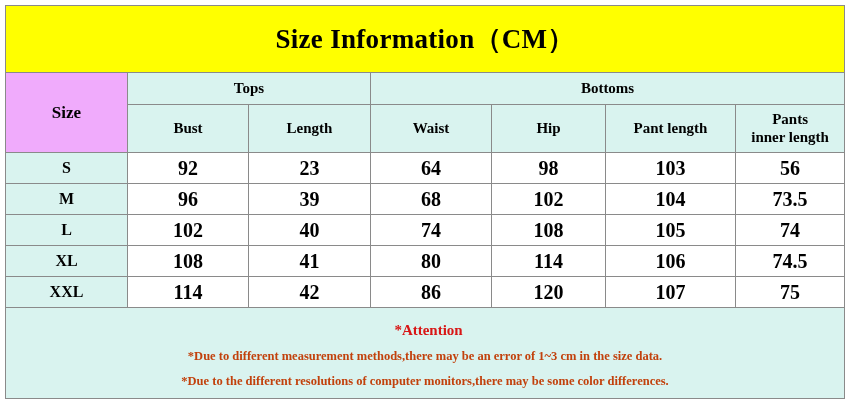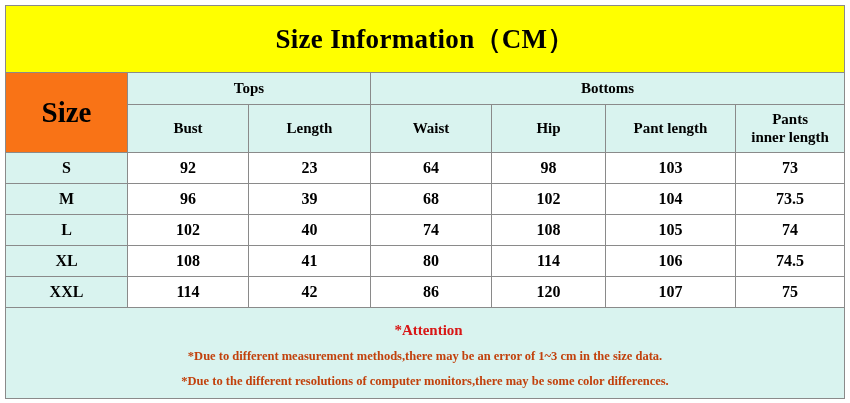--- a/index.html
+++ b/index.html
@@ -50,34 +50,34 @@
     line-height: 1;
   }
   
   .hdr {
     background: #d9f3ef;
     font-size: 15px;
     height: 31px;
   }
   .hdr-group { height: 31px; }
   .hdr-size {
-    background: #f97316;
-    font-size: 29px;
+    background: #f0abfc;
+    font-size: 17px;
     height: 78px;
   }
   .hdr-sub {
     background: #d9f3ef;
     font-size: 15px;
     height: 47px;
     line-height: 1.18;
   }
   
   tbody td {
     background: #ffffff;
-    font-size: 16px;
+    font-size: 20px;
     height: 30px;
   }
   tbody td.size-label {
     background: #d9f3ef;
     font-size: 16px;
   }
   
   .attention-cell {
     background: #d9f3ef;
     height: 90px;
@@ -148,21 +148,21 @@
     </thead>
 
     <tbody>
       <tr>
         <td class="size-label">S</td>
         <td>92</td>
         <td>23</td>
         <td>64</td>
         <td>98</td>
         <td>103</td>
-        <td>73</td>
+        <td>56</td>
       </tr>
       <tr>
         <td class="size-label">M</td>
         <td>96</td>
         <td>39</td>
         <td>68</td>
         <td>102</td>
         <td>104</td>
         <td>73.5</td>
       </tr>

